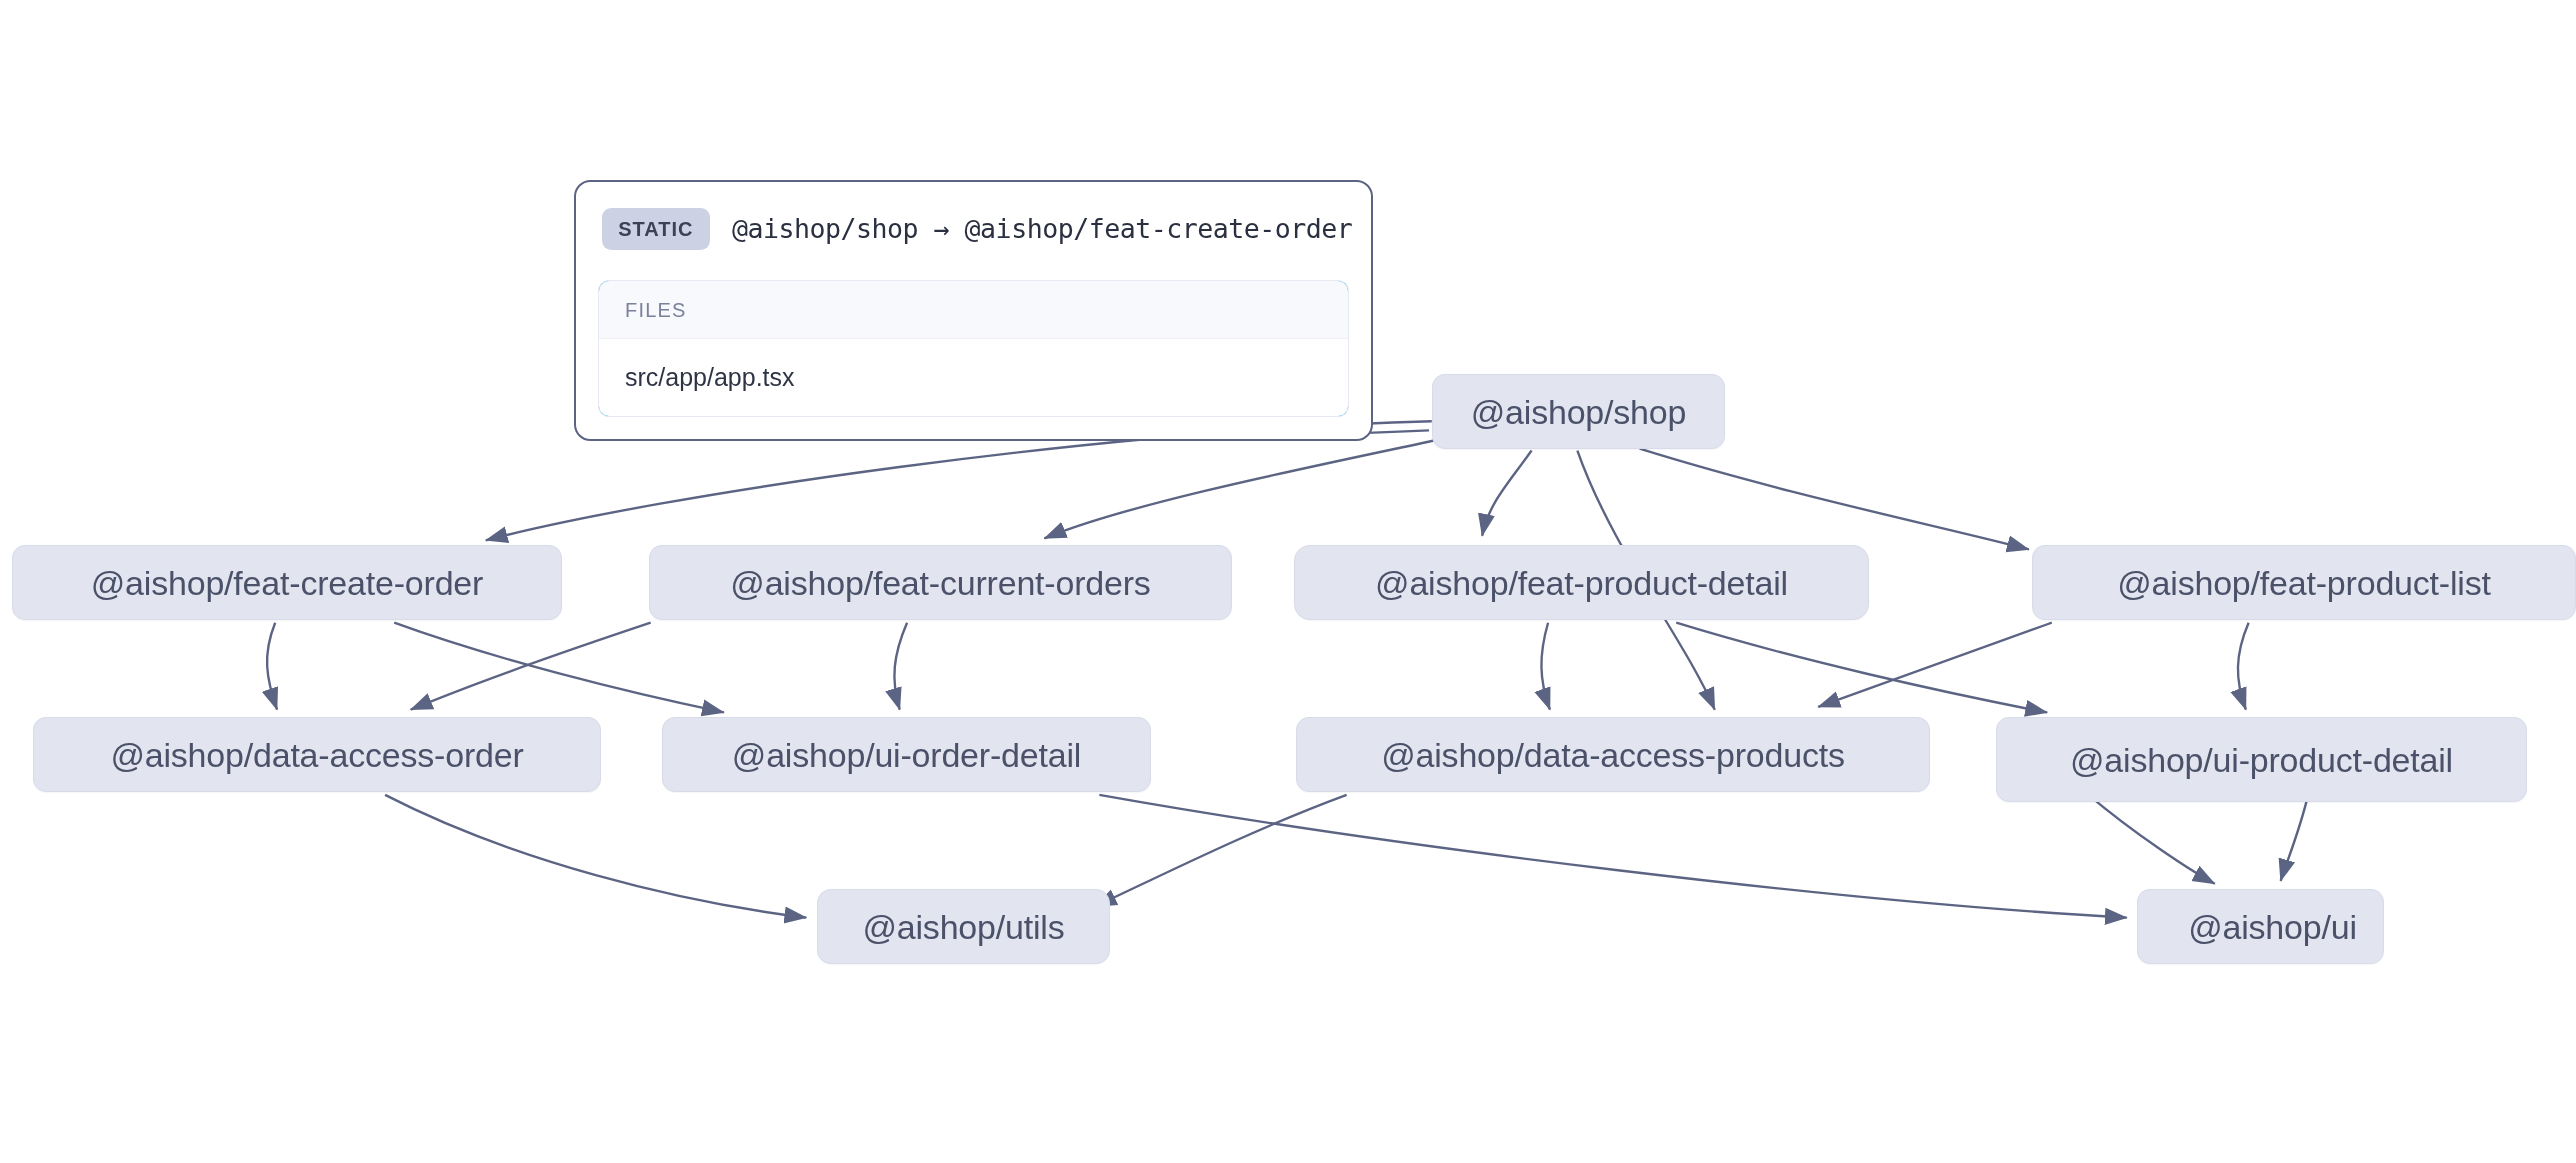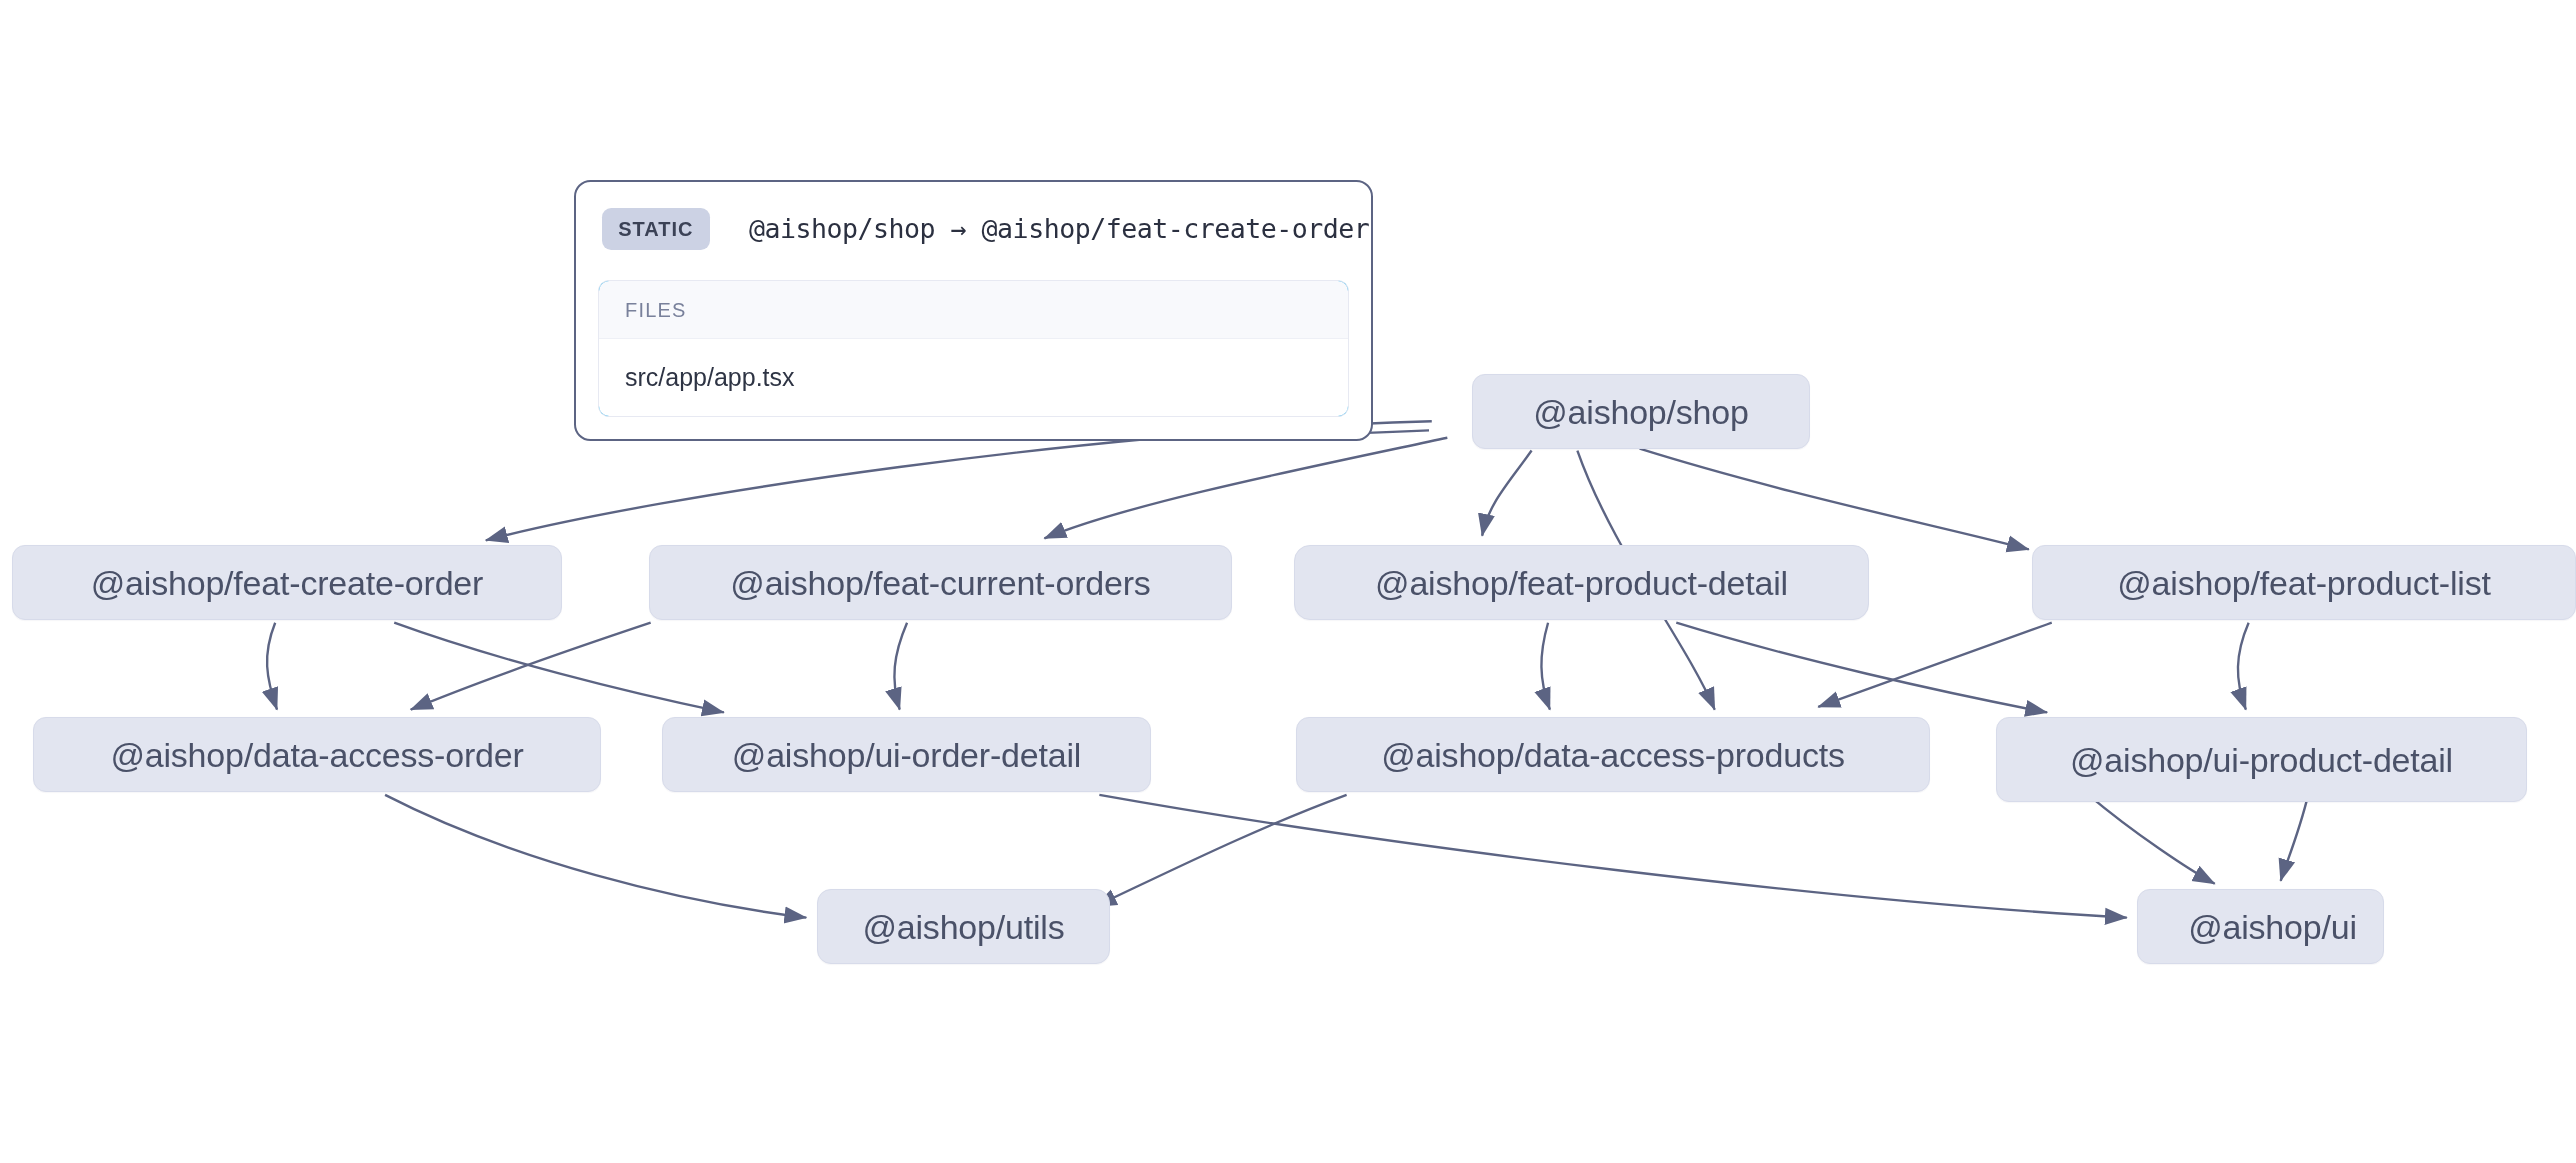--- a/index.html
+++ b/index.html
@@ -57,21 +57,21 @@
     box-sizing: border-box;
     background: #ffffff;
     border: 2.7px solid #5c6483;
     border-radius: 16.5px;
     padding: 20px 22px 22px 22px;
     z-index: 30;
   }
   .tt-head {
     display: flex;
     align-items: center;
-    gap: 39px;
+    gap: 22px;
     padding: 5.5px 3.7px 9.2px 3.7px;
   }
   .tt-badge {
     background: #ccd2e4;
     color: #3b4256;
     font-size: 20px;
     font-weight: bold;
     letter-spacing: 1px;
     border-radius: 9.2px;
     padding: 11px 16.5px;
@@ -156,21 +156,21 @@
       <path d="M1200,868 C1520,925 2010,985 2322,1002" marker-end="url(#arrow)"></path>
 
       <path d="M2280,868 C2330,910 2390,950 2418,965" marker-end="url(#arrow)"></path>
 
       <path d="M2520,868 C2510,910 2495,945 2490,962" marker-end="url(#arrow)"></path>
 
       <path d="M1560,470 C1400,478 1200,474 1070,470" marker-end="url(#arrowbig)"></path>
     </g>
   </svg>
 
-  <div class="node" style="left:1472px;top:374px;width:338px;height:75px;">@aishop/shop</div>
+  <div class="node" style="left:1432px;top:374px;width:293px;height:75px;">@aishop/shop</div>
 
   <div class="node" style="left:12px;top:545px;width:550px;height:75px;">@aishop/feat-create-order</div>
 
   <div class="node" style="left:649px;top:545px;width:583px;height:75px;">@aishop/feat-current-orders</div>
 
   <div class="node" style="left:1294px;top:545px;width:575px;height:75px;border-radius:16px;">@aishop/feat-product-detail</div>
 
   <div class="node" style="left:2032px;top:545px;width:544px;height:75px;">@aishop/feat-product-list</div>
 
   <div class="node" style="left:33px;top:717px;width:568px;height:75px;">@aishop/data-access-order</div>

